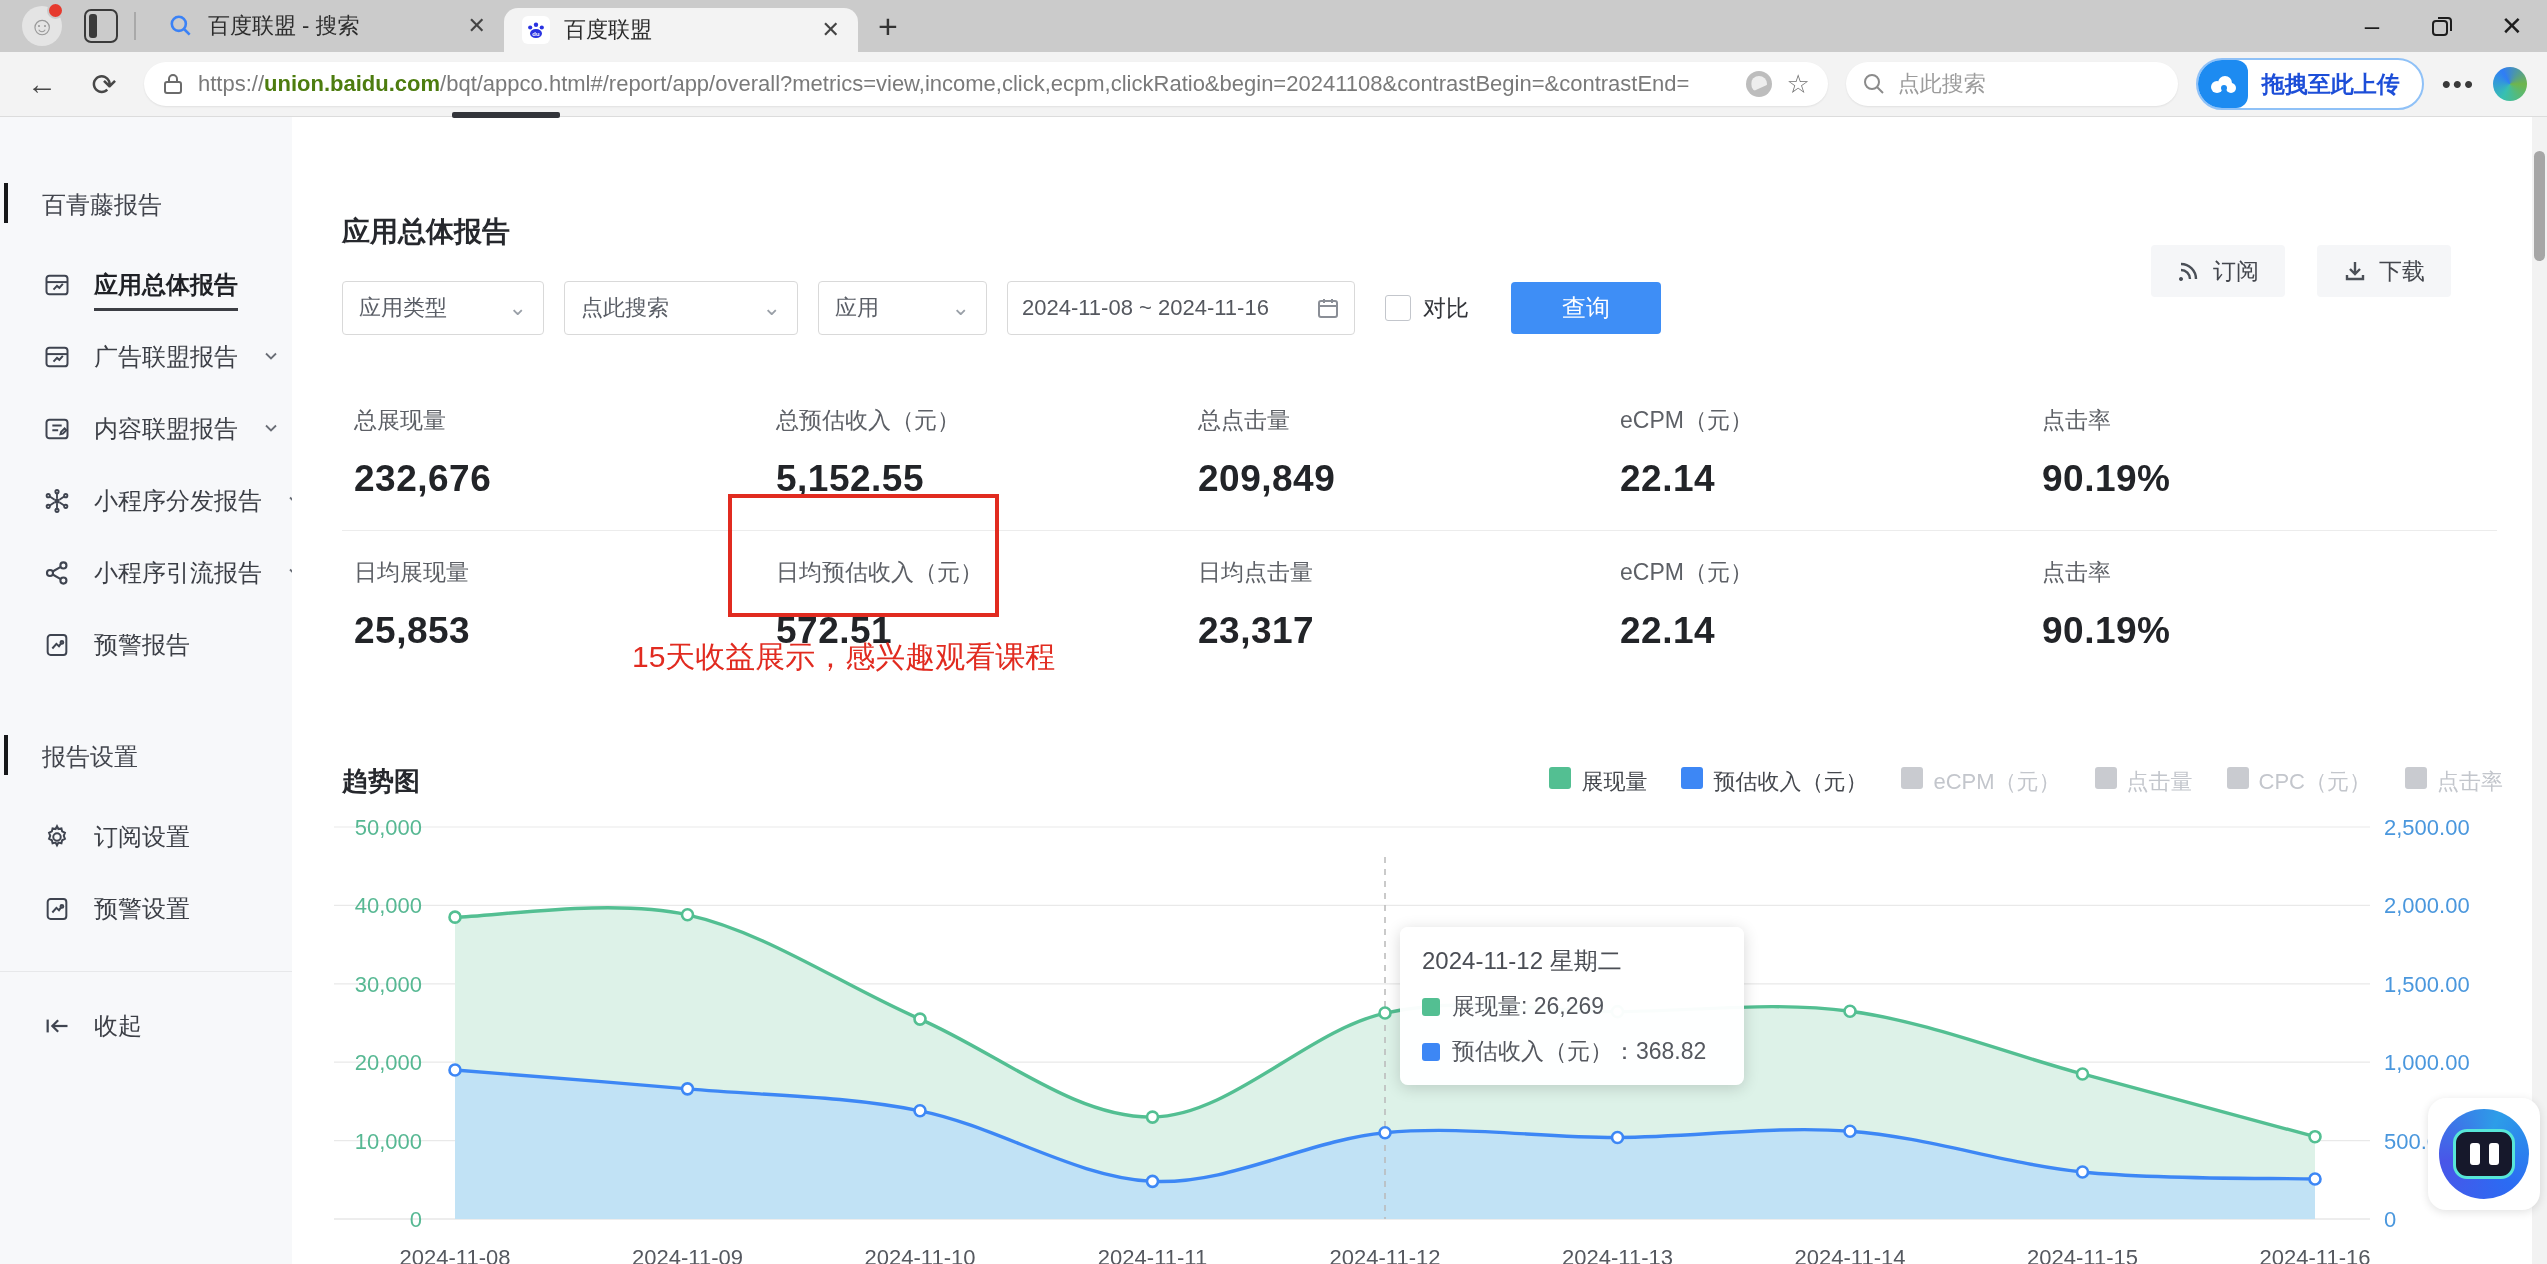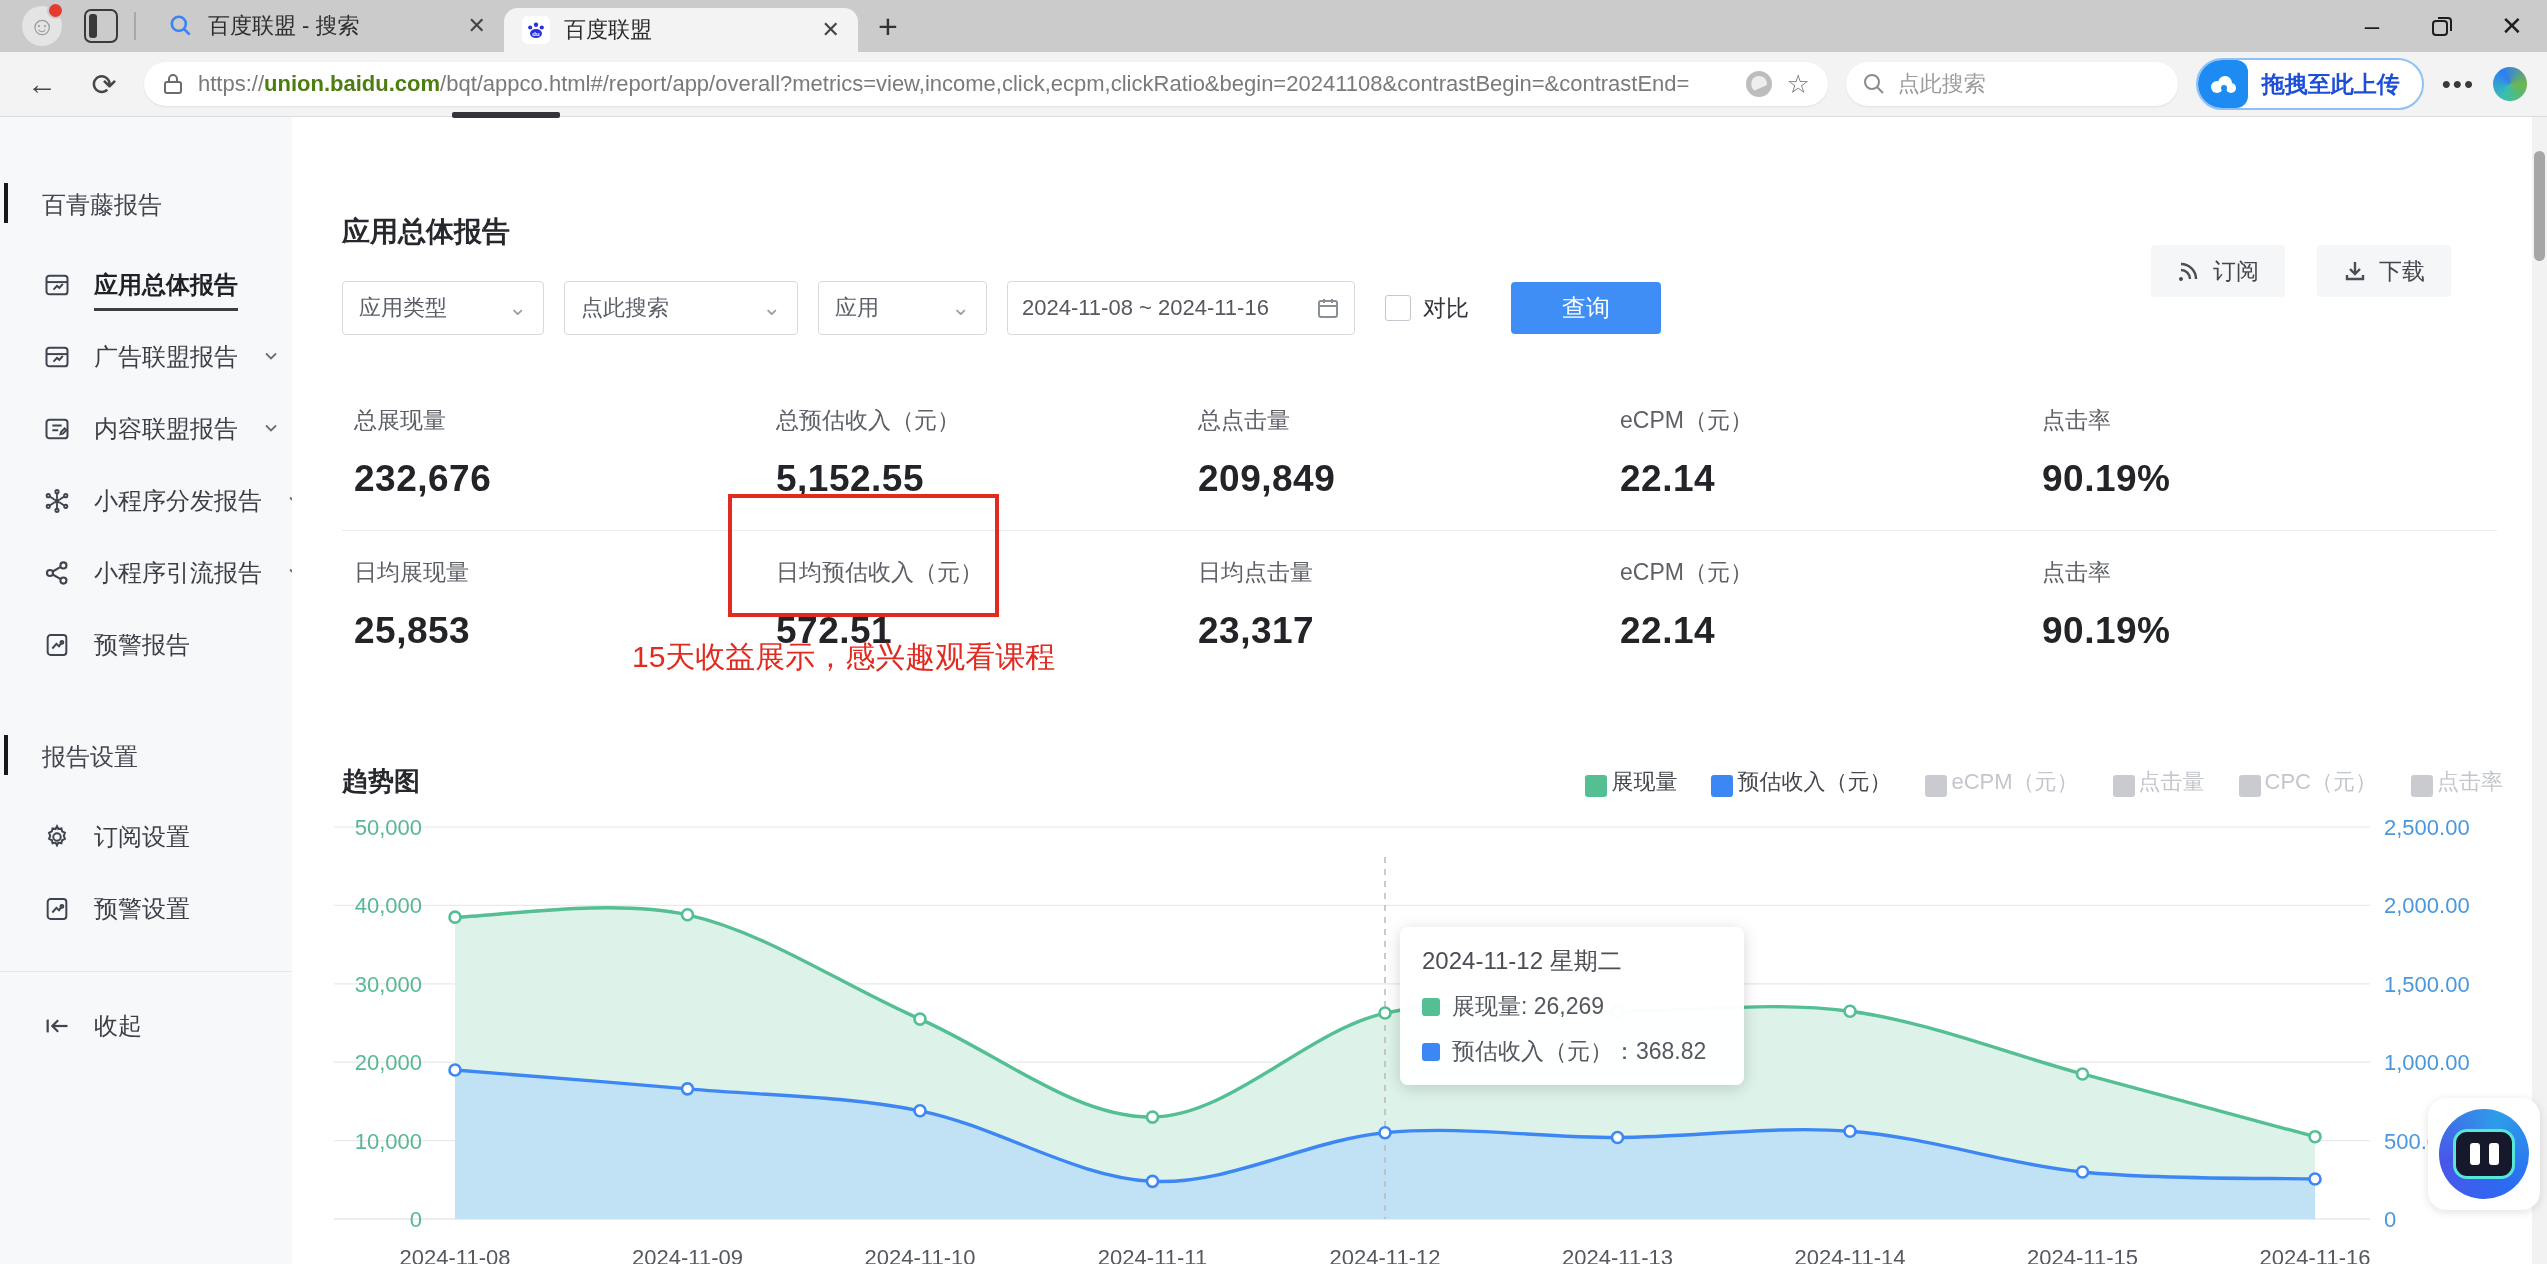--- a/index.html
+++ b/index.html
@@ -74,21 +74,21 @@
   .stat .s-label{font-size:23px;color:#5d6066;margin-top:26px;}
   .stat .s-value{font-size:37px;font-weight:700;color:#222428;margin-top:22px;letter-spacing:.5px;}
   .stats-sep{height:1px;background:#ececec;margin:30px 50px 0 -12px;}
 
   .redbox{position:absolute;left:436px;top:377px;width:263px;height:115px;border:4px solid #e12b20;pointer-events:none;}
   .annotation{position:absolute;left:340px;top:520px;font-size:30px;color:#e12b20;white-space:nowrap;}
 
   .chart-head{display:flex;align-items:center;justify-content:space-between;margin:112px 44px 0 50px;}
   .chart-title{font-size:26px;font-weight:700;color:#26282d;}
   .legend{display:flex;align-items:center;gap:34px;}
-  .lg-item{display:flex;align-items:flex-end;gap:4px;font-size:22px;color:#45484e;}
+  .lg-item{display:flex;align-items:flex-start;gap:10px;font-size:22px;color:#45484e;}
   .lg-item.inactive{color:#c3c6cc;}
   .lg-sq{width:22px;height:22px;border-radius:3px;}
   .chart-wrap{position:relative;margin-left:30px;width:2150px;height:500px;}
   .tooltip{position:absolute;left:1078px;top:128px;width:300px;background:rgba(255,255,255,0.97);border-radius:8px;box-shadow:0 3px 16px rgba(0,0,0,0.16);padding:18px 22px;z-index:5;}
   .tt-date{font-size:24px;color:#4b4e55;}
   .tt-row{display:flex;align-items:center;gap:12px;margin-top:14px;font-size:23px;color:#55585f;}
   .tt-sq{width:18px;height:18px;border-radius:3px;flex:0 0 auto;}
 
   .page-scrollbar{position:absolute;right:0;top:0;bottom:0;width:15px;background:#f2f2f2;}
   .page-scroll-thumb{position:absolute;right:2px;top:34px;width:11px;height:110px;border-radius:6px;background:#a6a6a6;}

